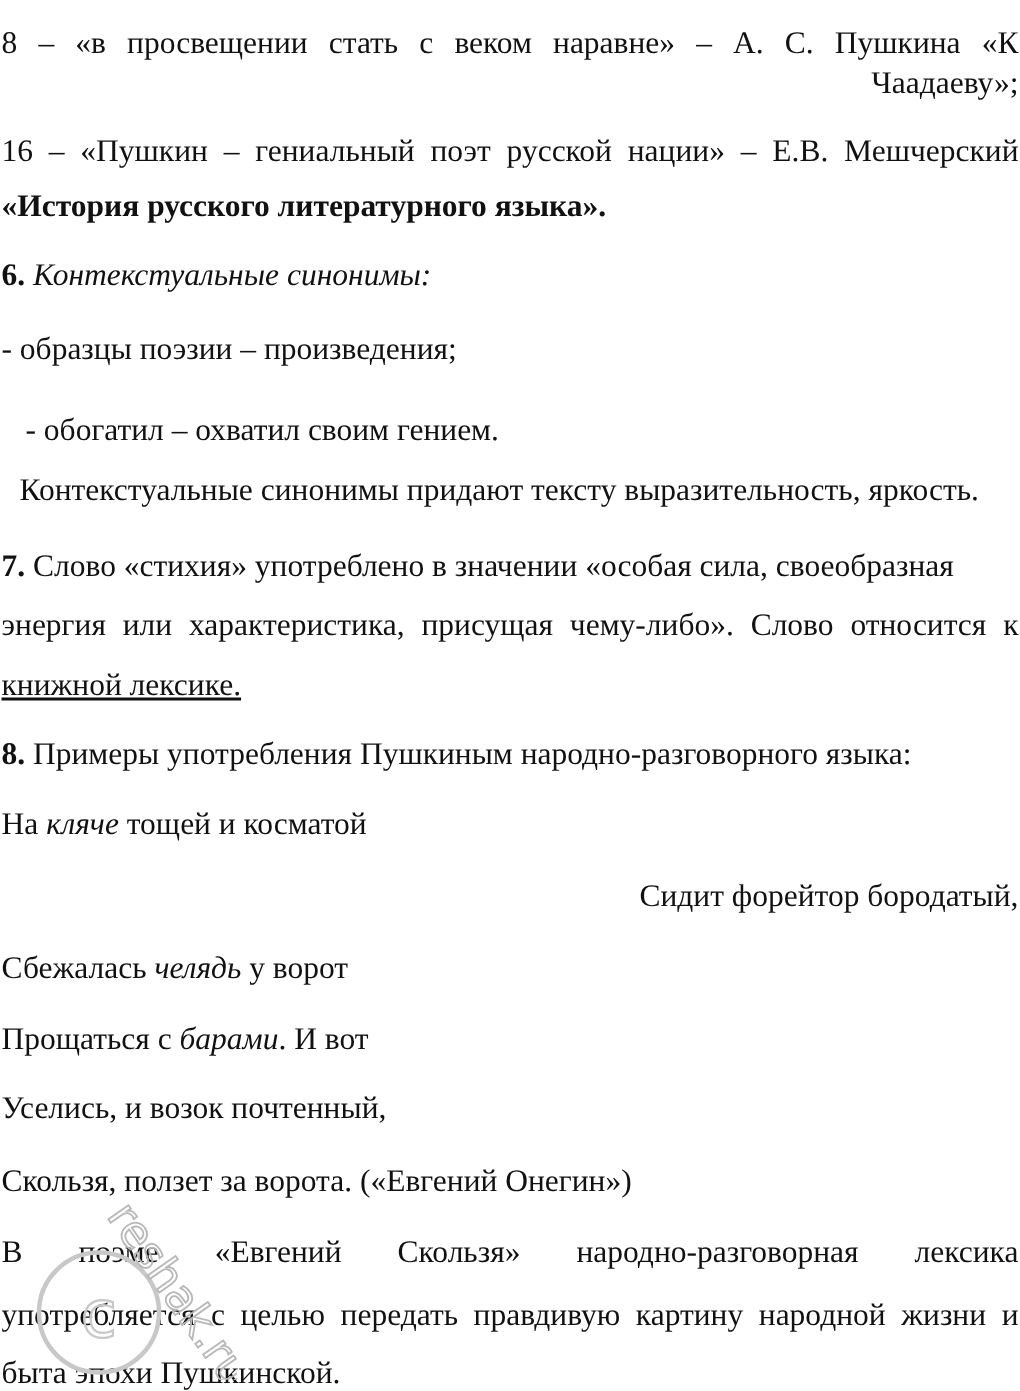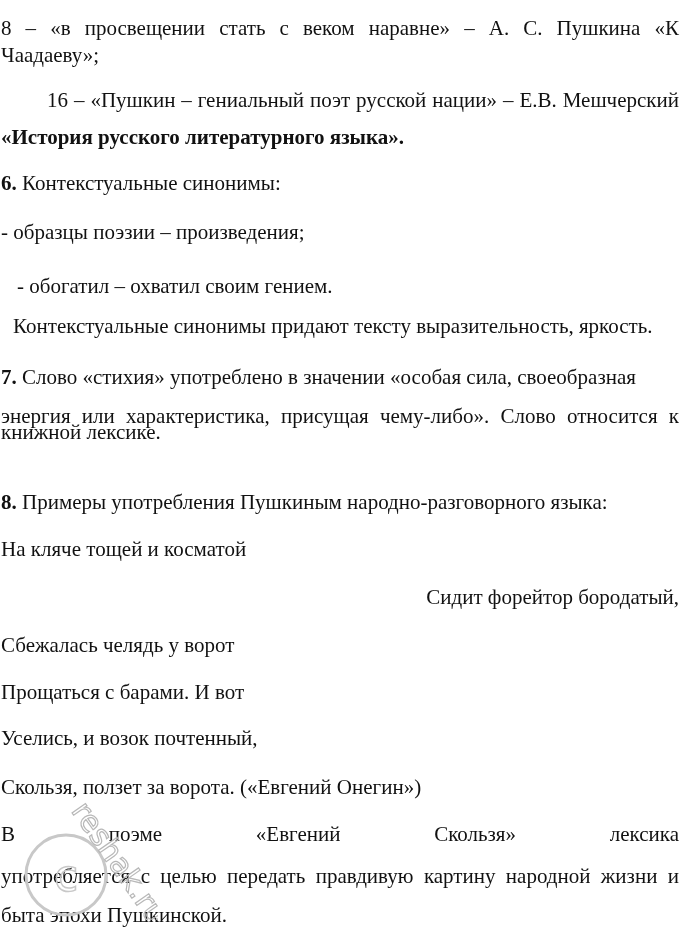--- a/index.html
+++ b/index.html
@@ -1,36 +1,36 @@
 <!DOCTYPE html>
 <html><head>
 <meta charset="utf-8">
 <style>
   html, body { margin: 0; padding: 0; background: #ffffff; }
   body { width: 680px; height: 927px; position: relative; overflow: hidden;
          font-family: "Liberation Serif", serif; color: #111111; }
   .line { position: absolute; left: 1px; width: 678px; font-size: 21px; line-height: 24px; white-space: nowrap; }
   .just { text-align: justify; text-align-last: justify; white-space: normal; }
   .b { font-weight: bold; }
-  .i { }
+  .i { font-style: italic; }
   .watermark { position: absolute; left: 18px; top: 770px; width: 140px; height: 150px; pointer-events: none; }
 </style>
 </head>
 <body>
 
 <div>
 
   <div class="line" style="top:2px;margin-top:14px;">
     <span class="just" style="display:block;">8 – «в просвещении стать с веком наравне» – А. С. Пушкина «К</span>
   </div>
-  <div class="line" style="top:43px;">
+  <div class="line" style="top:43px;text-align:right;">
     <span>Чаадаеву»;</span>
   </div>
   <div class="line" style="top:88px;">
-    <span class="just" style="display:block;padding-left:46px;">16 – «Пушкин – гениальный поэт русской нации» – Е.В. Мешчерский</span>
+    <span class="just" style="display:block;">16 – «Пушкин – гениальный поэт русской нации» – Е.В. Мешчерский</span>
   </div>
   <div class="line" style="top:125px;font-weight:bold;">
     <span>«История русского литературного языка».</span>
   </div>
 
   <div class="line" style="top:171px;">
     <span class="b">6.</span>
     <span class="i">Контекстуальные синонимы:</span>
   </div>
   <div class="line" style="top:220px;">
@@ -43,21 +43,21 @@
     <span>Контекстуальные синонимы придают тексту выразительность, яркость.</span>
   </div>
 
   <div class="line" style="top:365px;">
     <span class="b">7.</span>
     <span>Слово «стихия» употреблено в значении «особая сила, своеобразная</span>
   </div>
   <div class="line" style="top:404px;">
     <span class="just" style="display:block;">энергия или характеристика, присущая чему-либо». Слово относится к</span>
   </div>
-  <div class="line" style="top:420px;">
+  <div class="line" style="top:444px;text-decoration:underline;">
     <span>книжной лексике.</span>
   </div>
 
   <div class="line" style="top:490px;">
     <span class="b">8.</span>
     <span>Примеры употребления Пушкиным народно-разговорного языка:</span>
   </div>
 
   <div class="line" style="top:537px;">
     <span>На </span><span class="i">кляче</span><span> тощей и косматой</span>
@@ -76,20 +76,21 @@
   </div>
   <div class="line" style="top:775px;font-family:Liberation Serif, serif;">
     <span>Скользя, ползет за ворота. («Евгений Онегин»)</span>
   </div>
 
   <div class="line" style="top:822px; display:flex; justify-content:space-between;">
     <span>В</span>
     <span>поэме</span>
     <span>«Евгений</span>
     <span>Скользя»</span>
+    <span>народно-разговорная</span>
     <span>лексика</span>
   </div>
   <div class="line" style="top:864px;">
     <span class="just" style="display:block;">употребляется с целью передать правдивую картину народной жизни и</span>
   </div>
   <div class="line" style="top:903px;">
     <span>быта эпохи Пушкинской.</span>
   </div>
 
   <svg class="watermark" viewBox="0 0 140 150">

